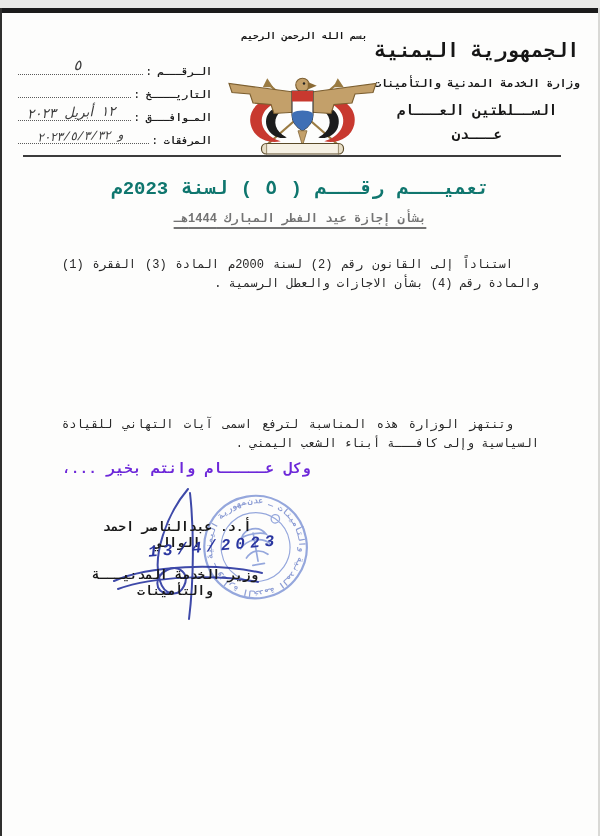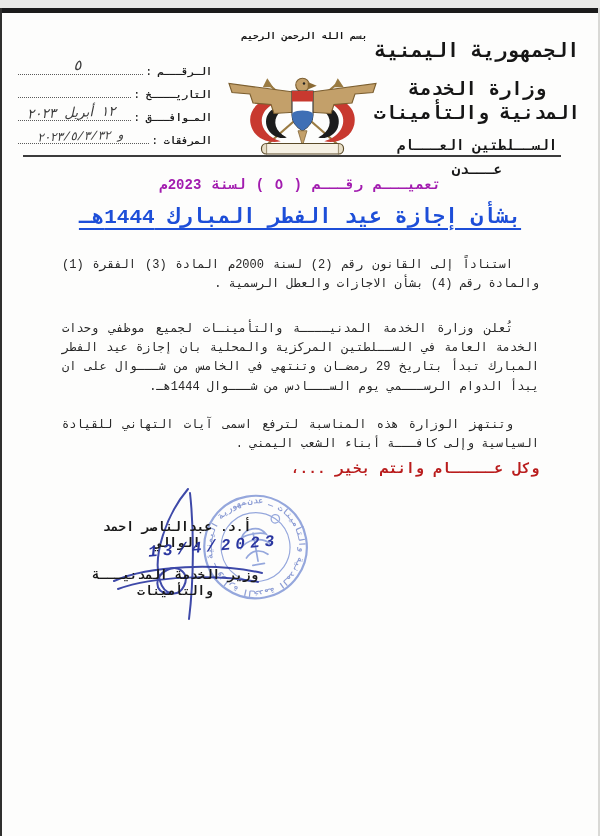--- a/index.html
+++ b/index.html
@@ -13,21 +13,21 @@
   .scan-top  { position:absolute; top:0; left:0; width:100%; height:5px; background:#1b1b1b; }
   .scan-left { position:absolute; top:0; left:0; width:2px; height:100%; background:#30302e; }
   .scan-right{ position:absolute; top:0; right:0; width:2px; height:100%; background:#d9d9d6; }
 
   
   .org-block {
     position:absolute; top:30px; right:14px; width:218px;
     direction:rtl; text-align:center; color:#161616;
   }
   .org-country  { font-size:20px; font-weight:bold; letter-spacing:.5px; }
-  .org-ministry { font-size:19px; font-weight:bold; margin-top:14px; }
+  .org-ministry { font-size:11px; font-weight:bold; margin-top:14px; }
   .org-office   { font-size:14px; font-weight:bold; margin-top:12px; letter-spacing:1px; }
   .org-city     { font-size:14px; font-weight:bold; margin-top:7px; letter-spacing:2px; }
 
   .basmala {
     position:absolute; top:22px; left:232px; width:145px;
     text-align:center; font-size:9.5px; font-weight:bold; color:#111;
     direction:rtl; letter-spacing:-.3px;
   }
   .emblem { position:absolute; top:38px; left:220px; }
 
@@ -46,37 +46,37 @@
     position:absolute; bottom:-1px; left:0; right:6px; text-align:center;
     font-size:13.5px; font-style:italic; color:#3b3b3b; white-space:nowrap;
     transform:rotate(-2deg);
   }
   .field-value.small { font-size:12px; }
 
   .divider { position:absolute; top:147px; left:23px; width:538px; border-top:2px solid #3c3c3c; }
 
   
   .title-block { position:absolute; top:168px; left:0; width:100%; text-align:center; direction:rtl; }
-  .title-line1 { font-size:14px; font-weight:bold; color:#a21caf; word-spacing:2px; }
+  .title-line1 { font-size:19px; font-weight:bold; color:#0f766e; word-spacing:2px; }
   .title-line2 {
-    font-size:21px; font-weight:bold; color:#1d4ed8; margin-top:11px;
+    font-size:12px; font-weight:bold; color:#737373; margin-top:11px;
     text-decoration:underline; text-underline-offset:5px; text-decoration-thickness:1.5px;
   }
 
   
   .para {
     position:absolute; left:62px; width:477px; direction:rtl; text-align:justify;
     font-size:12px; line-height:1.6; color:#262626; text-indent:26px;
   }
   .p1 { top:248px; }
   .p2 { top:312px; }
   .p3 { top:408px; }
   .closing {
     position:absolute; top:452px; left:62px; width:477px; direction:rtl;
-    text-align:right; font-size:14.5px; font-weight:bold; color:#b91c1c;
+    text-align:left; font-size:14.5px; font-weight:bold; color:#6d28d9;
     word-spacing:1px;
   }
 
   
   .stamp { position:absolute; top:476px; left:193px; z-index:1; opacity:.82; transform:rotate(-10deg); }
   .sig-scribble { position:absolute; top:477px; left:106px; z-index:3; opacity:.9; }
   .sig-name {
     position:absolute; top:511px; left:92px; width:170px; z-index:4;
     direction:rtl; text-align:center; font-size:13px; font-weight:bold; color:#191919;
   }
@@ -170,21 +170,20 @@
   </div>
 
   <div class="divider"></div>
 
   <div class="title-block">
     <div class="title-line1">تعميـــم رقـــم ( ٥ ) لسنة 2023م</div>
     <div class="title-line2">بشأن إجازة عيد الفطر المبارك 1444هـ</div>
   </div>
 
   <div class="para p1">استناداً إلى القانون رقم (2) لسنة 2000م المادة (3) الفقرة (1) والمادة رقم (4) بشأن الاجازات والعطل الرسمية .</div>
-  <div class="para p2">تُعلن وزارة الخدمة المدنيــــة والتأمينـات لجميع موظفي وحدات الخدمة العامة في الســلطتين المركزية والمحلية بان إجازة عيد الفطر المبارك تبدأ بتاريخ 29 رمضـان وتنتهي في الخامس من شـــوال على ان يبدأ الدوام الرســـمي يوم الســـادس من شـــوال 1444هـ.</div>
   <div class="para p3">وتنتهز الوزارة هذه المناسبة لترفع اسمى آيات التهاني للقيادة السياسية وإلى كافـــة أبناء الشعب اليمني .</div>
   <div class="closing">وكل عـــــام وانتم بخير ...،</div>
 
   <div class="stamp">
     <svg width="126" height="126" viewBox="0 0 150 150">
       <defs>
         <path id="ring" d="M75,23 a52,52 0 1,1 -0.1,0"></path>
       </defs>
       <circle cx="75" cy="75" r="61" fill="none" stroke="#7f95d6" stroke-width="2.6"></circle>
       <circle cx="75" cy="75" r="41" fill="none" stroke="#7f95d6" stroke-width="1.4"></circle>

